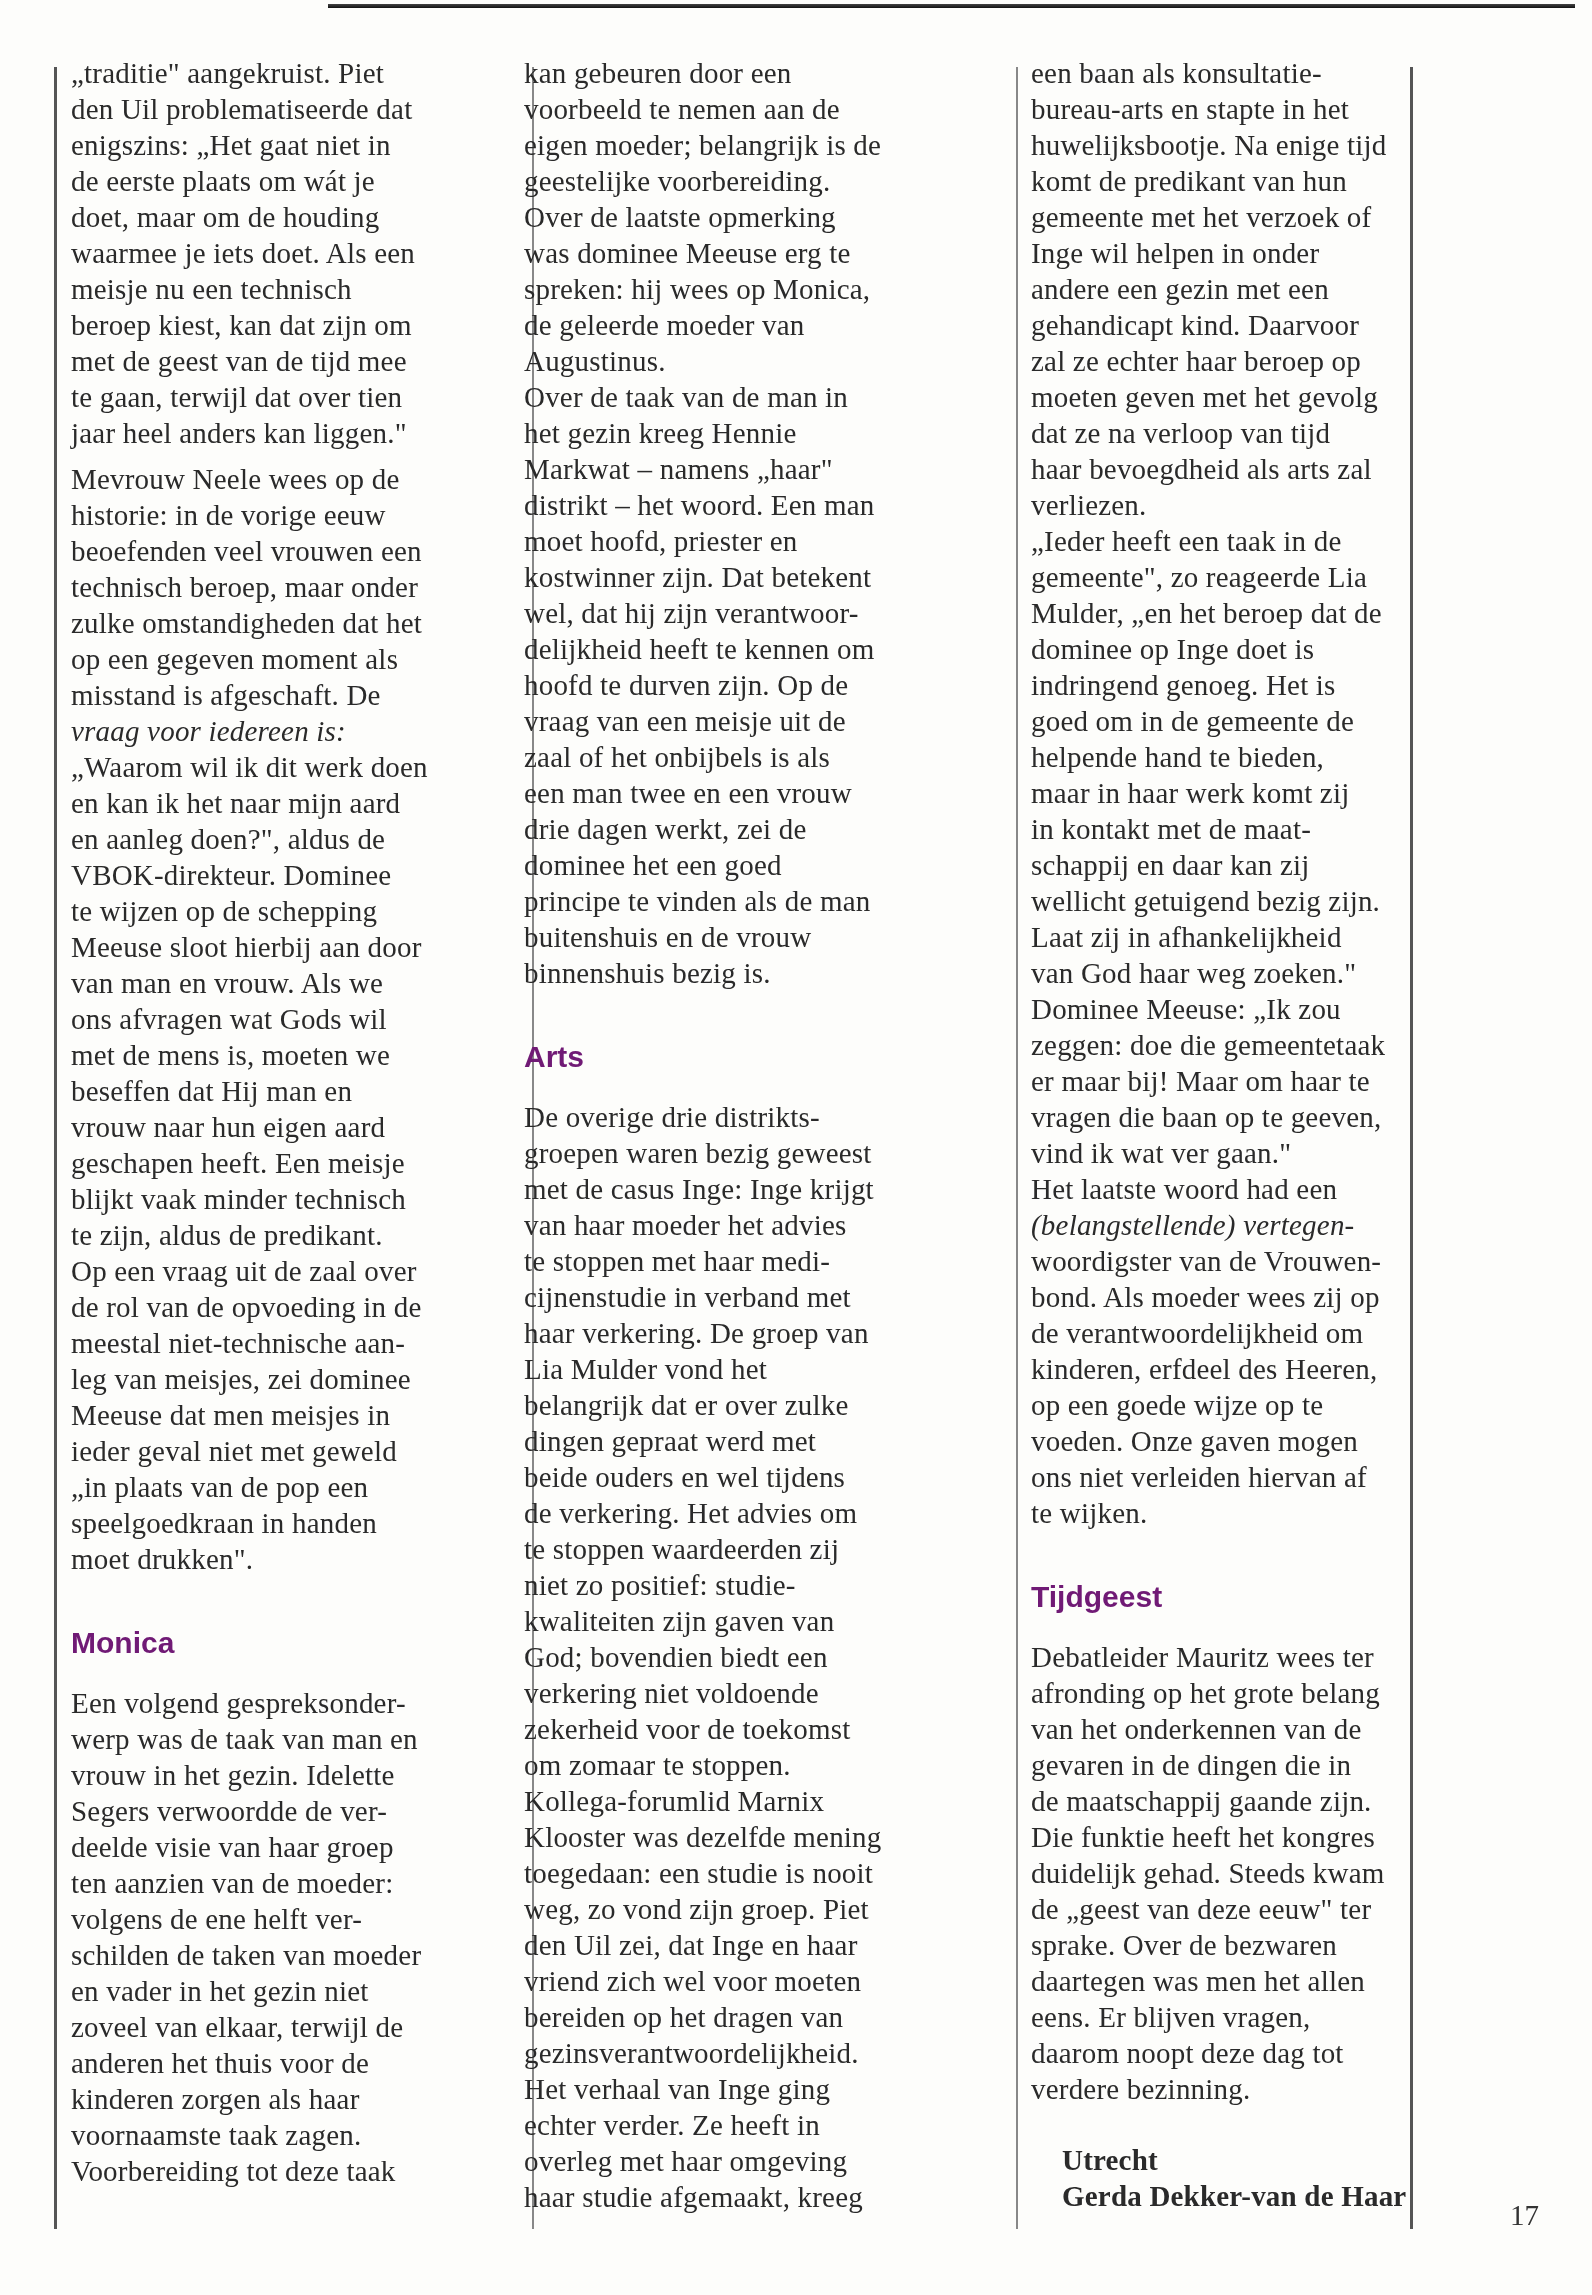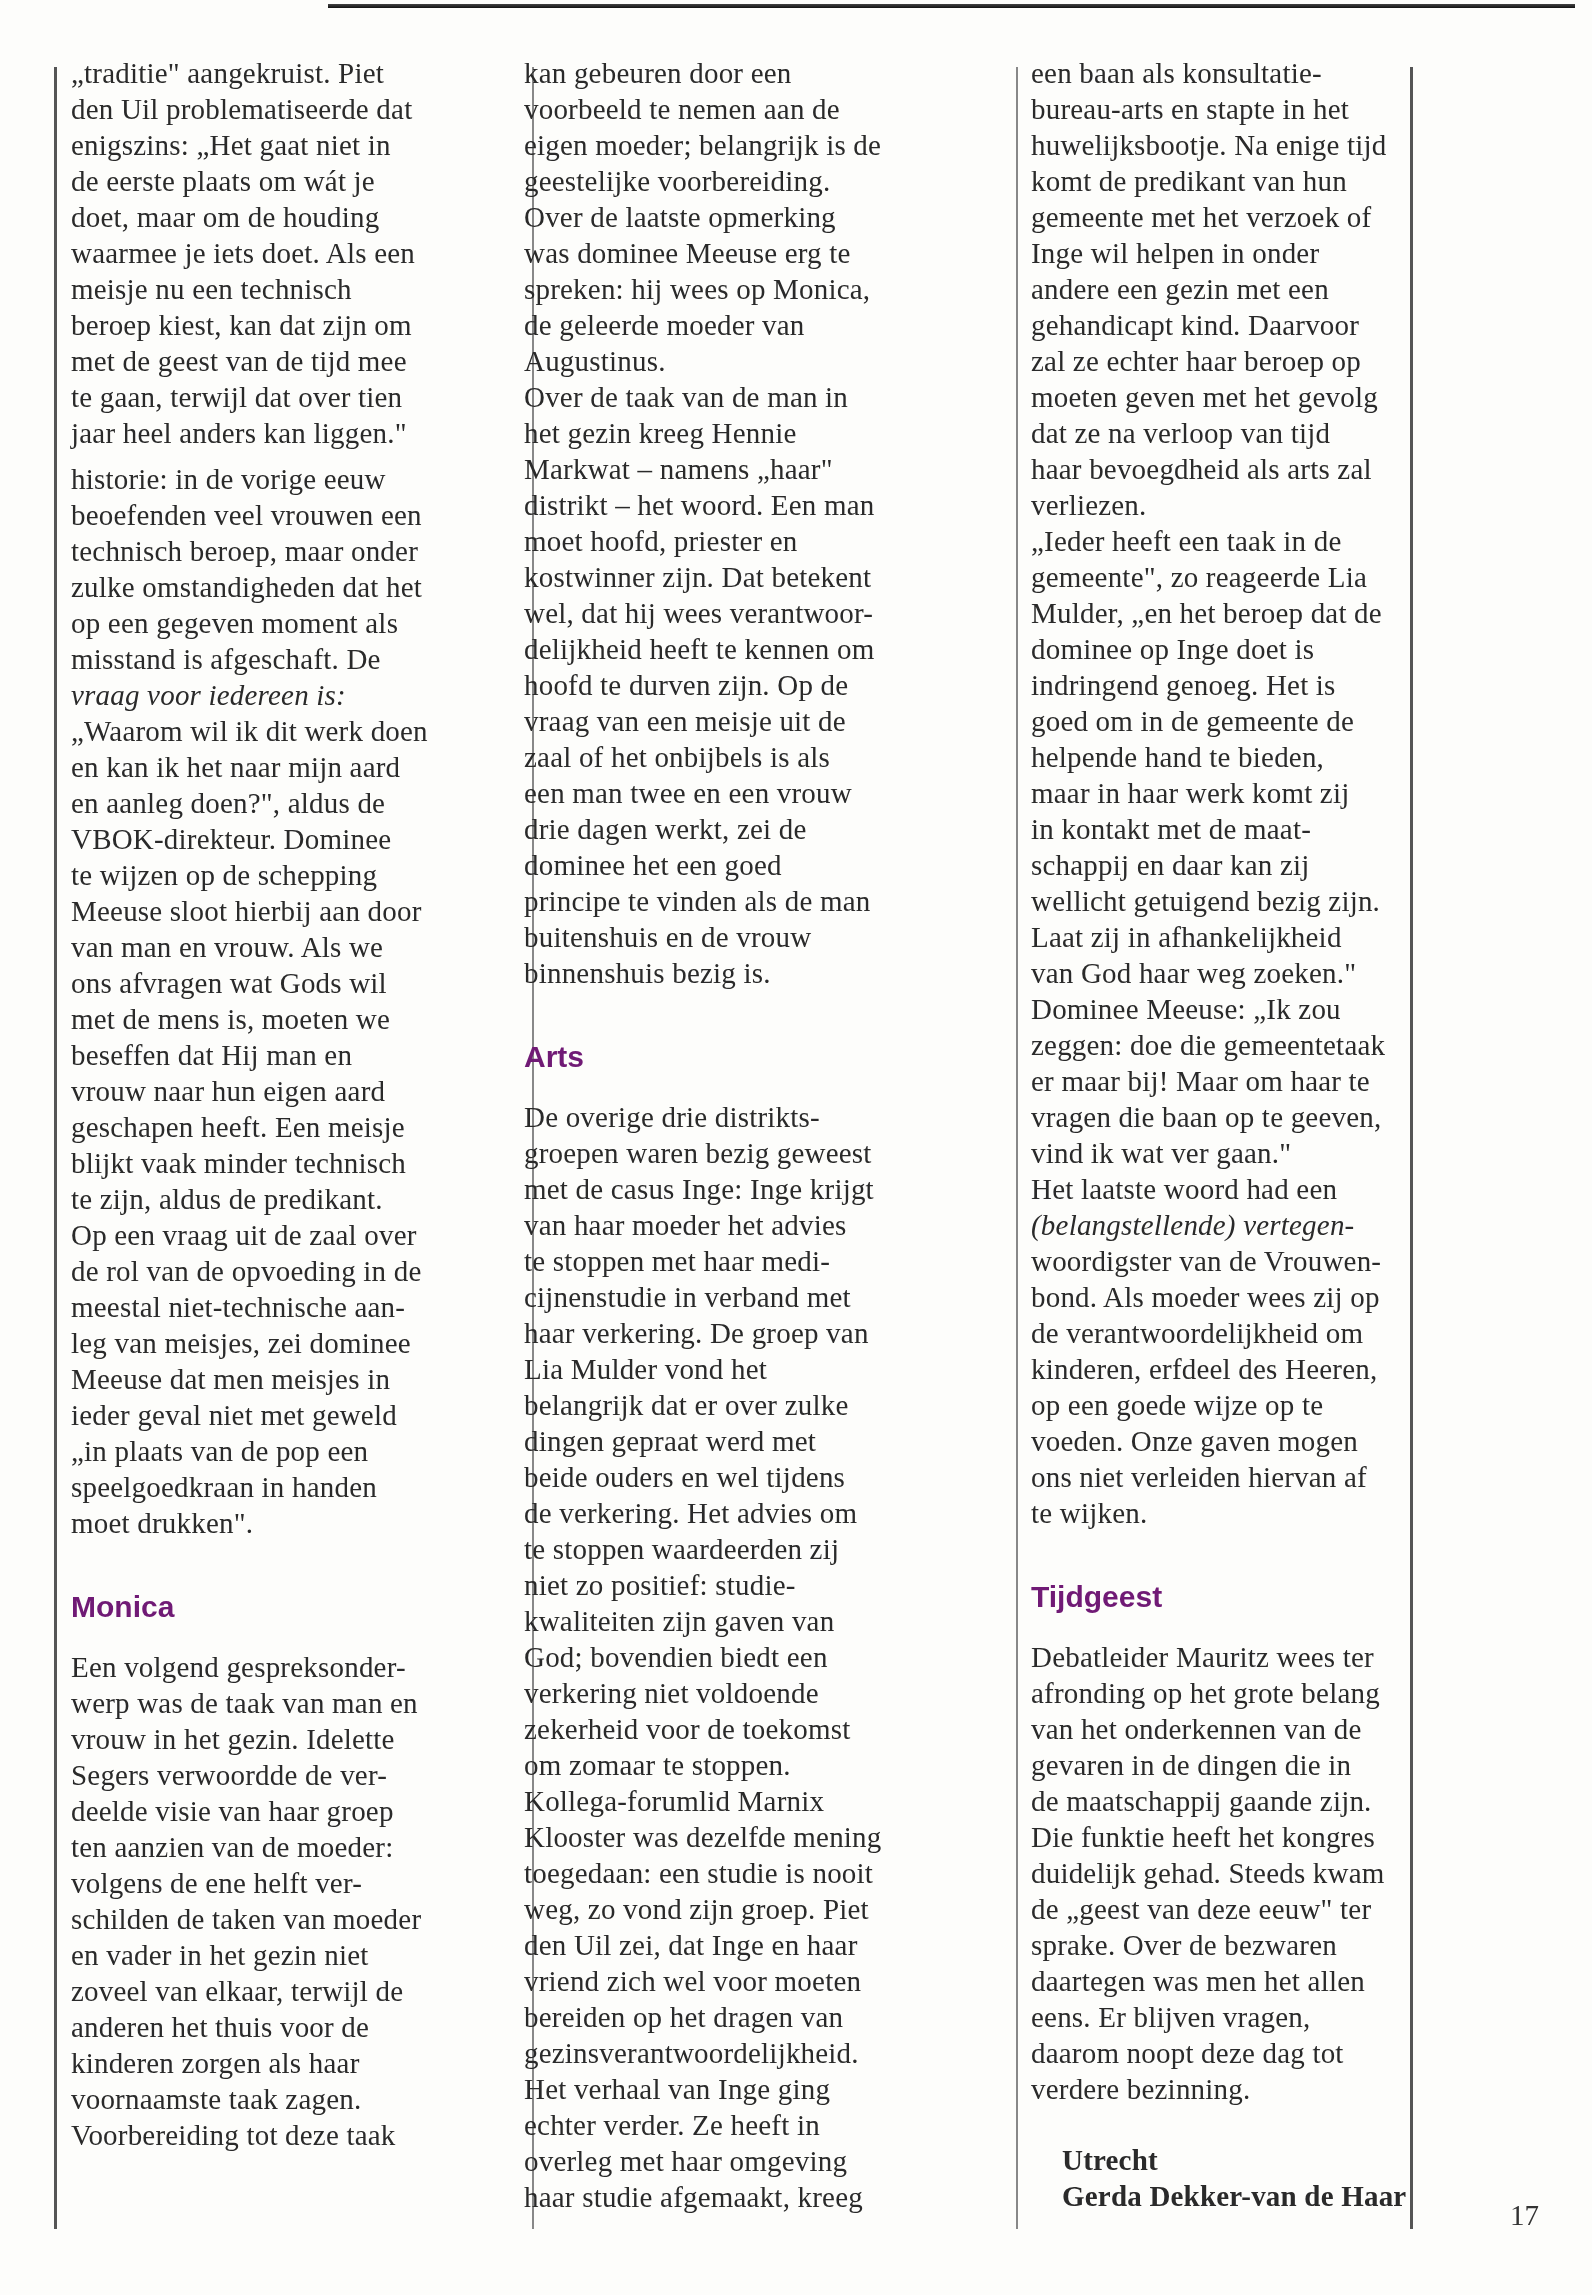--- a/index.html
+++ b/index.html
@@ -64,20 +64,21 @@
       <div class="line">doet, maar om de houding</div>
       <div class="line">waarmee je iets doet. Als een</div>
       <div class="line">meisje nu een technisch</div>
       <div class="line">beroep kiest, kan dat zijn om</div>
       <div class="line">met de geest van de tijd mee</div>
       <div class="line">te gaan, terwijl dat over tien</div>
       <div class="line">jaar heel anders kan liggen."</div>
     </div>
   <div class="para-gap"></div>
   <div id="c0b1">
+      <div class="line">Mevrouw Neele wees op de</div>
       <div class="line">historie: in de vorige eeuw</div>
       <div class="line">beoefenden veel vrouwen een</div>
       <div class="line">technisch beroep, maar onder</div>
       <div class="line">zulke omstandigheden dat het</div>
       <div class="line">op een gegeven moment als</div>
       <div class="line">misstand is afgeschaft. De</div>
       <div class="line italic">vraag voor iedereen is:</div>
       <div class="line">„Waarom wil ik dit werk doen</div>
       <div class="line">en kan ik het naar mijn aard</div>
       <div class="line">en aanleg doen?", aldus de</div>
@@ -131,21 +132,21 @@
       <div class="line">was dominee Meeuse erg te</div>
       <div class="line">spreken: hij wees op Monica,</div>
       <div class="line">de geleerde moeder van</div>
       <div class="line">Augustinus.</div>
       <div class="line">Over de taak van de man in</div>
       <div class="line">het gezin kreeg Hennie</div>
       <div class="line">Markwat – namens „haar"</div>
       <div class="line">distrikt – het woord. Een man</div>
       <div class="line">moet hoofd, priester en</div>
       <div class="line">kostwinner zijn. Dat betekent</div>
-      <div class="line">wel, dat hij wees verantwoor-</div>
+      <div class="line">wel, dat hij zijn verantwoor-</div>
       <div class="line">delijkheid heeft te kennen om</div>
       <div class="line">hoofd te durven zijn. Op de</div>
       <div class="line">vraag van een meisje uit de</div>
       <div class="line">zaal of het onbijbels is als</div>
       <div class="line">een man twee en een vrouw</div>
       <div class="line">drie dagen werkt, zei de</div>
       <div class="line">dominee het een goed</div>
       <div class="line">principe te vinden als de man</div>
       <div class="line">buitenshuis en de vrouw</div>
       <div class="line">binnenshuis bezig is.</div>

